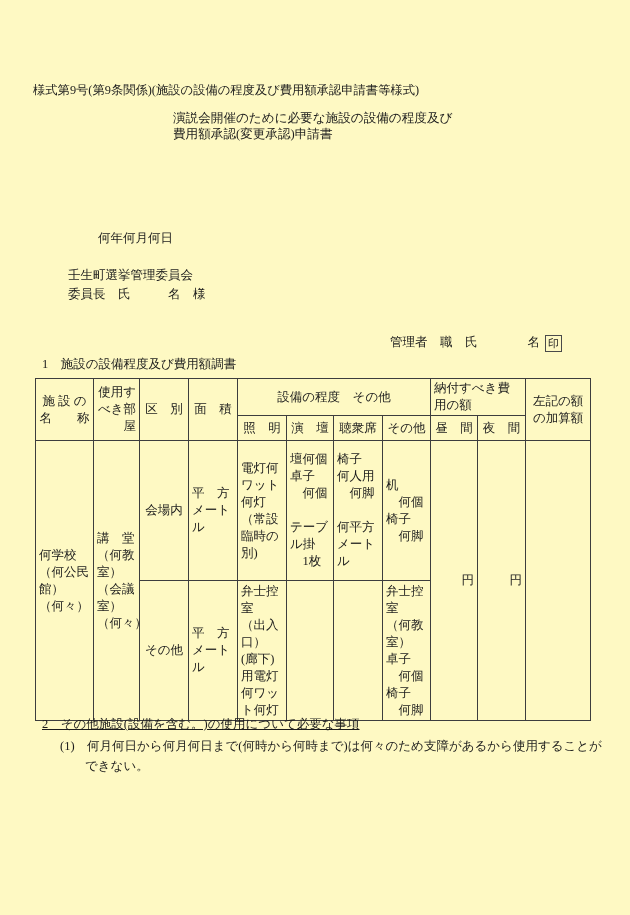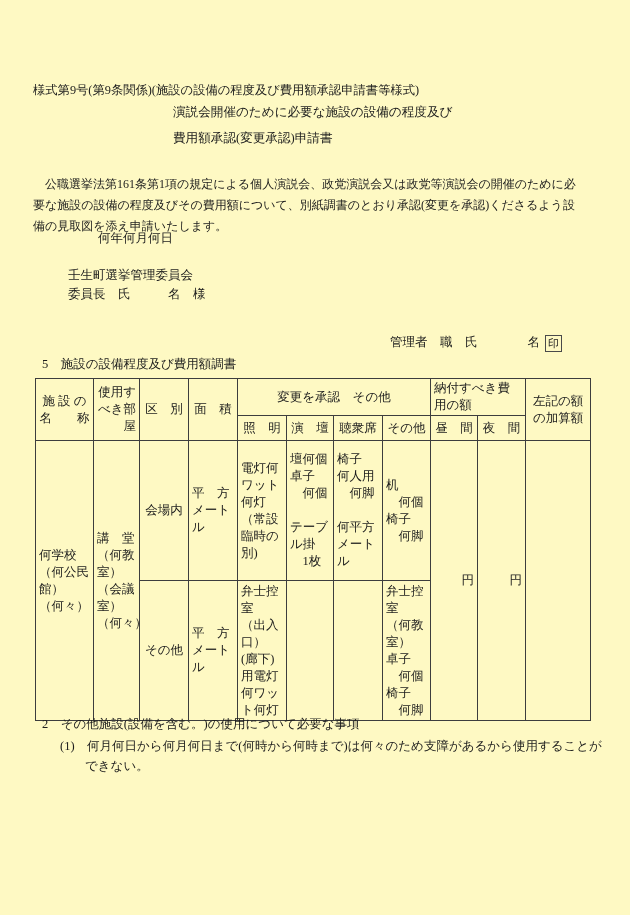--- a/index.html
+++ b/index.html
@@ -9,35 +9,35 @@
     width:630px; height:915px;
     background:#fef9c3;
     font-family:"Liberation Serif","DejaVu Serif",serif;
     color:#1c1c1c;
     overflow:hidden;
     margin:0 auto;
   }
   .abs { position:absolute; white-space:pre-line; }
 
   #form-label   { left:33px;  top:82px;  font-size:12.3px; }
-  #doc-title    { left:173px; top:99px; font-size:12.6px; line-height:26px; }
+  #doc-title    { left:173px; top:110px; font-size:12.6px; line-height:16px; }
   #application-paragraph { left:33px; top:174px; width:594px; font-size:12px; line-height:21px; }
   #date-line    { left:98px;  top:230px; font-size:12.5px; }
   #addressee    { left:68px;  top:266px; font-size:12.5px; line-height:18.5px; }
   #manager-line { left:390px; top:319px; font-size:12.5px; }
   .seal {
     display:inline-block;
     border:1px solid #4a4a4a;
     font-size:11px; line-height:13px;
     padding:1px 2px;
     margin-left:5px;
     vertical-align:-1px;
   }
   #section1-title { left:42px; top:356px; font-size:12.5px; }
-  #section2-title { left:42px; top:716px; font-size:12.5px; }
+  #section2-title { left:42px; top:716px; font-size:12.5px;text-decoration:underline; }
   #section2-item  { left:60px; top:736px; font-size:12.5px; line-height:20px; }
 
   table.tbl {
     position:absolute; left:35px; top:378px;
     width:555px;
     border-collapse:collapse; table-layout:fixed;
   }
   table.tbl td {
     border:1px solid #3d3d3d;
     font-size:12.5px;
@@ -62,34 +62,31 @@
 </head>
 <body>
 
 <div class="page">
 
   <div class="abs" id="form-label">様式第9号(第9条関係)(施設の設備の程度及び費用額承認申請書等様式)</div>
 
   <div class="abs" id="doc-title">演説会開催のために必要な施設の設備の程度及び
 費用額承認(変更承認)申請書</div>
 
-  <div class="abs" id="application-paragraph">　公職選挙法第161条第1項の規定による個人演説会、政党演説会又は政党等演説会の開催のために必
-要な施設の設備の程度及びその費用額について、別紙調書のとおり承認(変更を承認)くださるよう設
-備の見取図を添え申請いたします。</div>
 
   <div class="abs" id="date-line">何年何月何日</div>
 
   <div class="abs" id="manager-line">
     <span>管理者　職　氏　　　　名</span><span class="seal">印</span>
   </div>
 
   <div class="abs" id="addressee">壬生町選挙管理委員会
 委員長　氏　　　名　様</div>
 
-  <div class="abs" id="section1-title">5　施設の設備程度及び費用額調書</div>
+  <div class="abs" id="section1-title">1　施設の設備程度及び費用額調書</div>
 
   <table class="tbl">
     <colgroup>
       <col style="width:58px">
         <col style="width:46px">
         <col style="width:49px">
         <col style="width:49px">
       <col style="width:49px">
         <col style="width:47px">
         <col style="width:49px">
@@ -100,21 +97,21 @@
     </colgroup>
     <tbody>
         <tr class="hr1">
       <td rowspan="2" class="hc">施 設 の
 名　　称</td>
       <td rowspan="2" class="hleft">使用す
 べき部
 屋</td>
       <td rowspan="2" class="hc">区　別</td>
       <td rowspan="2" class="hc">面　積</td>
-      <td colspan="4" class="hc">変更を承認　その他</td>
+      <td colspan="4" class="hc">設備の程度　その他</td>
       <td colspan="2" class="hfee">納付すべき費
 用の額</td>
       <td rowspan="2" class="hc">左記の額
 の加算額</td>
     </tr>
     <tr class="hr2">
       <td class="hc">照　明</td>
       <td class="hc">演　壇</td>
       <td class="hc">聴衆席</td>
       <td class="hc">その他</td>

